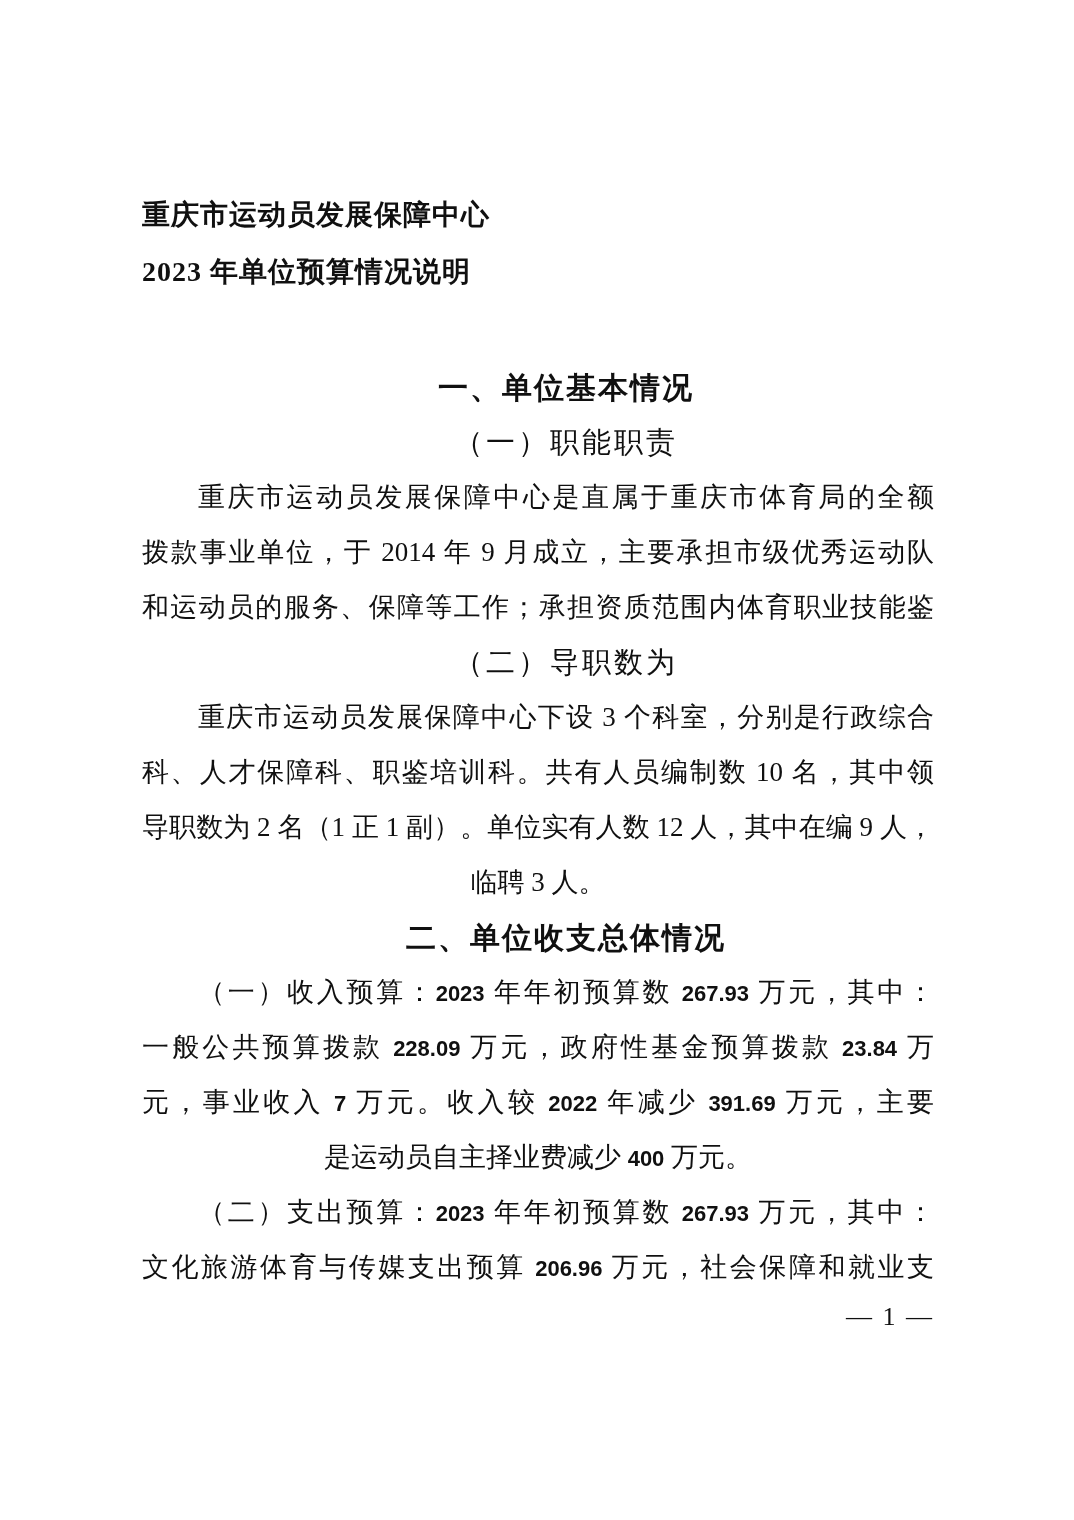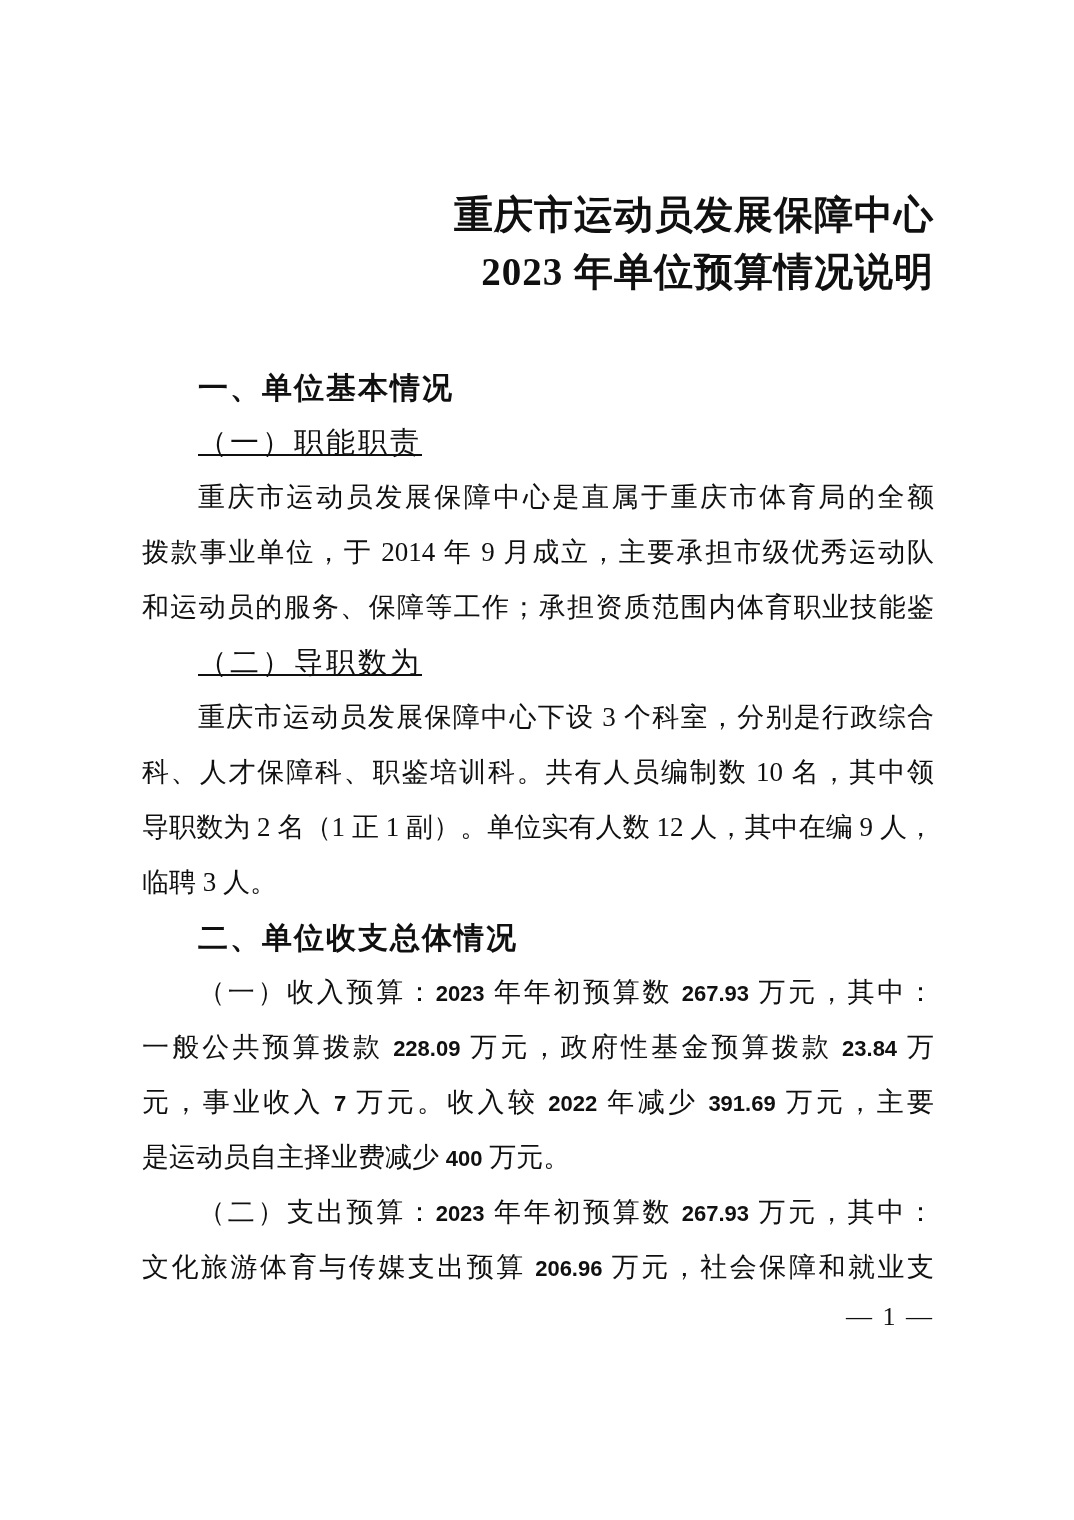--- a/index.html
+++ b/index.html
@@ -10,50 +10,50 @@
     height: 1520px;
     background: #ffffff;
     box-sizing: border-box;
     padding: 186px 140px 0 142px;
     overflow: hidden;
     color: #101010;
     font-family: "Liberation Serif", "DejaVu Serif", serif;
   }
 
   .doc-title {
-    font-size: 39px;
+    font-size: 28px;
     font-weight: 700;
     line-height: 57px;
-    text-align: right;
+    text-align: left;
     letter-spacing: 1px;
   }
 
   .doc-body { margin-top: 60px; }
 
   .line {
     height: 55px;
     line-height: 55px;
     font-size: 27px;
     white-space: normal;
     overflow: hidden;
+    text-align: center;
   }
 
   
   .line.h1 {
     font-family: "Liberation Sans", "DejaVu Sans", sans-serif;
     font-weight: 700;
     font-size: 30px;
     letter-spacing: 2px;
   }
 
   
   .line.sub {
     font-size: 29px;
     letter-spacing: 3px;
-    text-decoration: underline;
   }
 
   
   .ind { text-indent: 56px; }
 
   
   .jl {
     text-align: justify;
     text-align-last: justify;
   }

